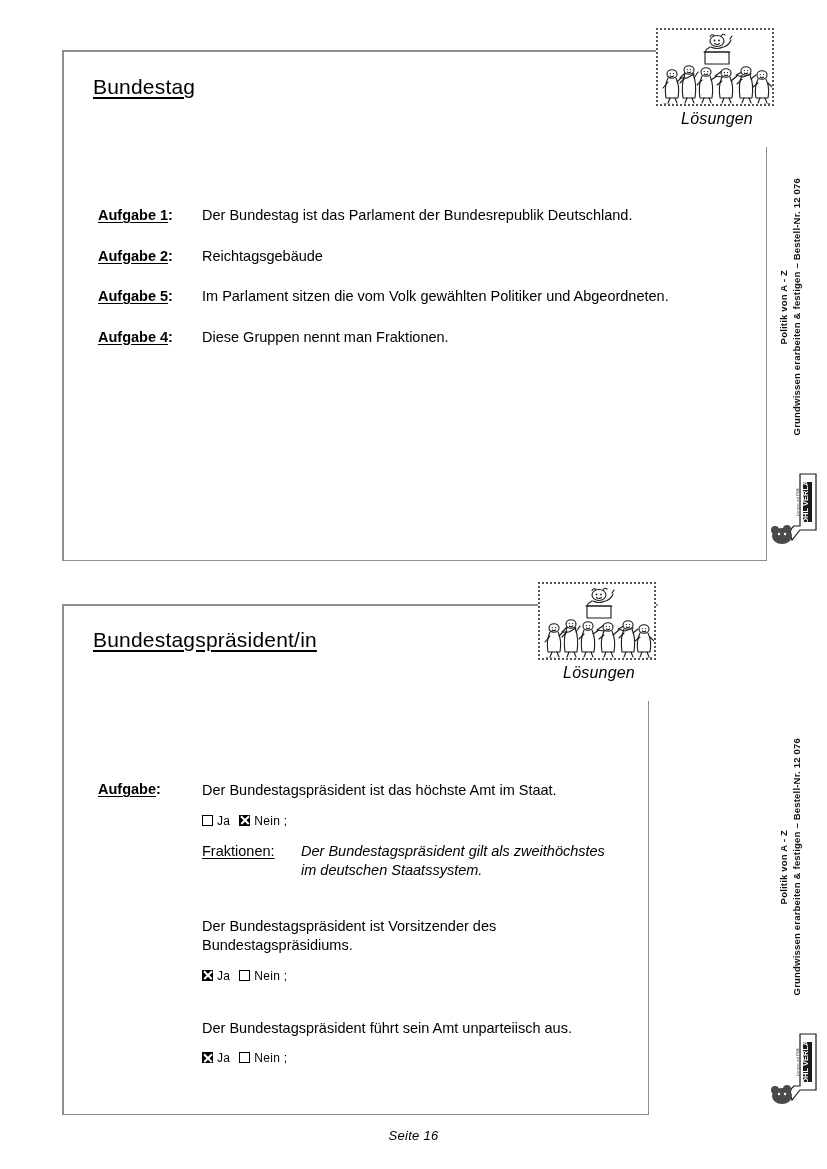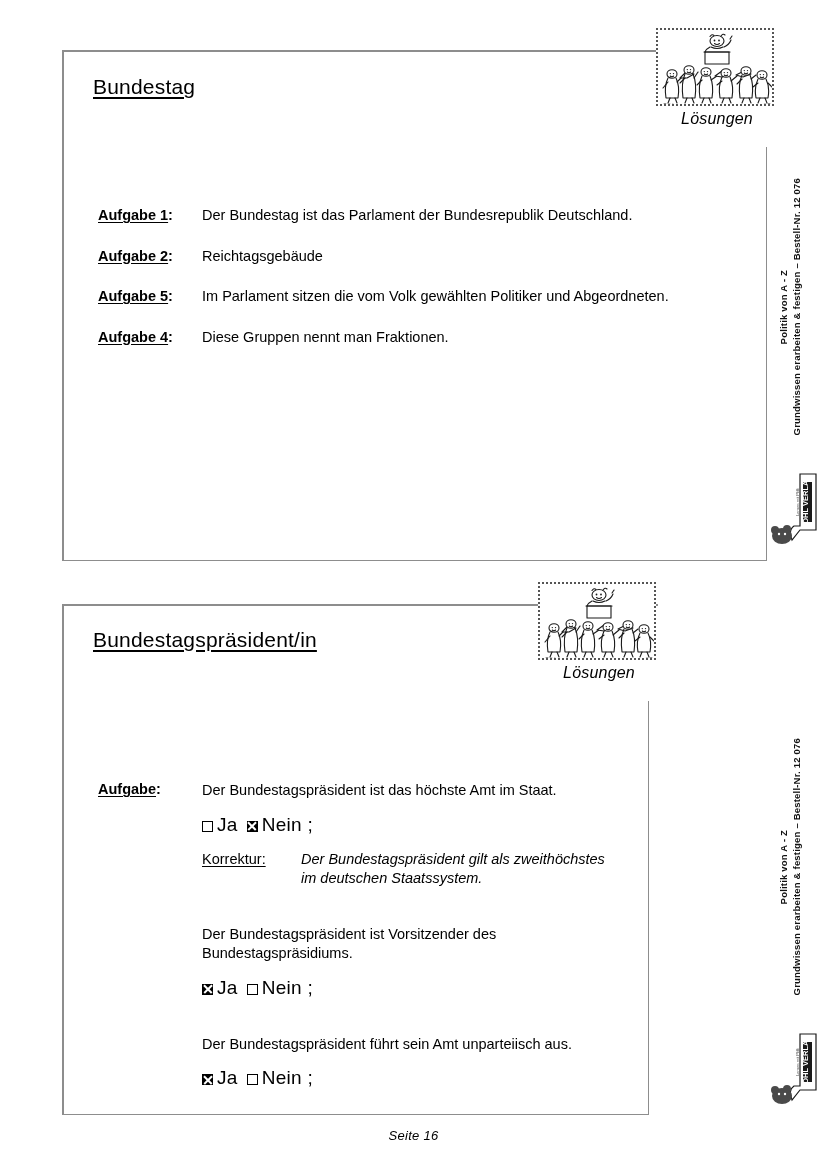--- a/index.html
+++ b/index.html
@@ -104,21 +104,21 @@
     top: 177px;
     font-size: 14.5px;
     font-weight: 700;
     white-space: nowrap;
   }
   .q-label .lbl-underline { text-decoration: underline; text-underline-offset: 2px; }
 
   .q-body { position: absolute; left: 140px; right: 30px; top: 177px; }
 
   .q-statement { font-size: 14.5px; line-height: 1.35; }
-  .q-choices   { font-size: 19px; margin-top: 13px; letter-spacing: .3px; }
+  .q-choices   { font-size: 12px; margin-top: 13px; letter-spacing: .3px; }
   .q-block + .q-block { margin-top: 36px; }
 
   .chk {
     display: inline-block;
     width: 11px;
     height: 11px;
     box-sizing: border-box;
     vertical-align: -1px;
     margin-right: 4px;
     position: relative;
@@ -425,21 +425,21 @@
   <div class="q-label"><span class="lbl-underline">Aufgabe</span><span>:</span></div>
 
   <div class="q-body">
 
     <div class="q-block">
       <div class="q-statement">Der Bundestagspräsident ist das höchste Amt im Staat.</div>
       <div class="q-choices">
         <span class="chk chk-empty"></span><span>Ja</span><span class="choice-gap"></span><span class="chk chk-x"></span><span>Nein</span> <span>;</span>
       </div>
       <div class="korrektur-row">
-        <div class="korrektur-label">Korrektur:</div>
+        <div class="korrektur-label">Fraktionen:</div>
         <div class="korrektur-text">Der Bundestagspräsident gilt als zweithöchstes im deutschen Staatssystem.</div>
       </div>
     </div>
 
     <div class="q-block">
       <div class="q-statement">Der Bundestagspräsident ist Vorsitzender des Bundestagspräsidiums.</div>
       <div class="q-choices">
         <span class="chk chk-x"></span><span>Ja</span><span class="choice-gap"></span><span class="chk chk-empty"></span><span>Nein</span> <span>;</span>
       </div>
     </div>

